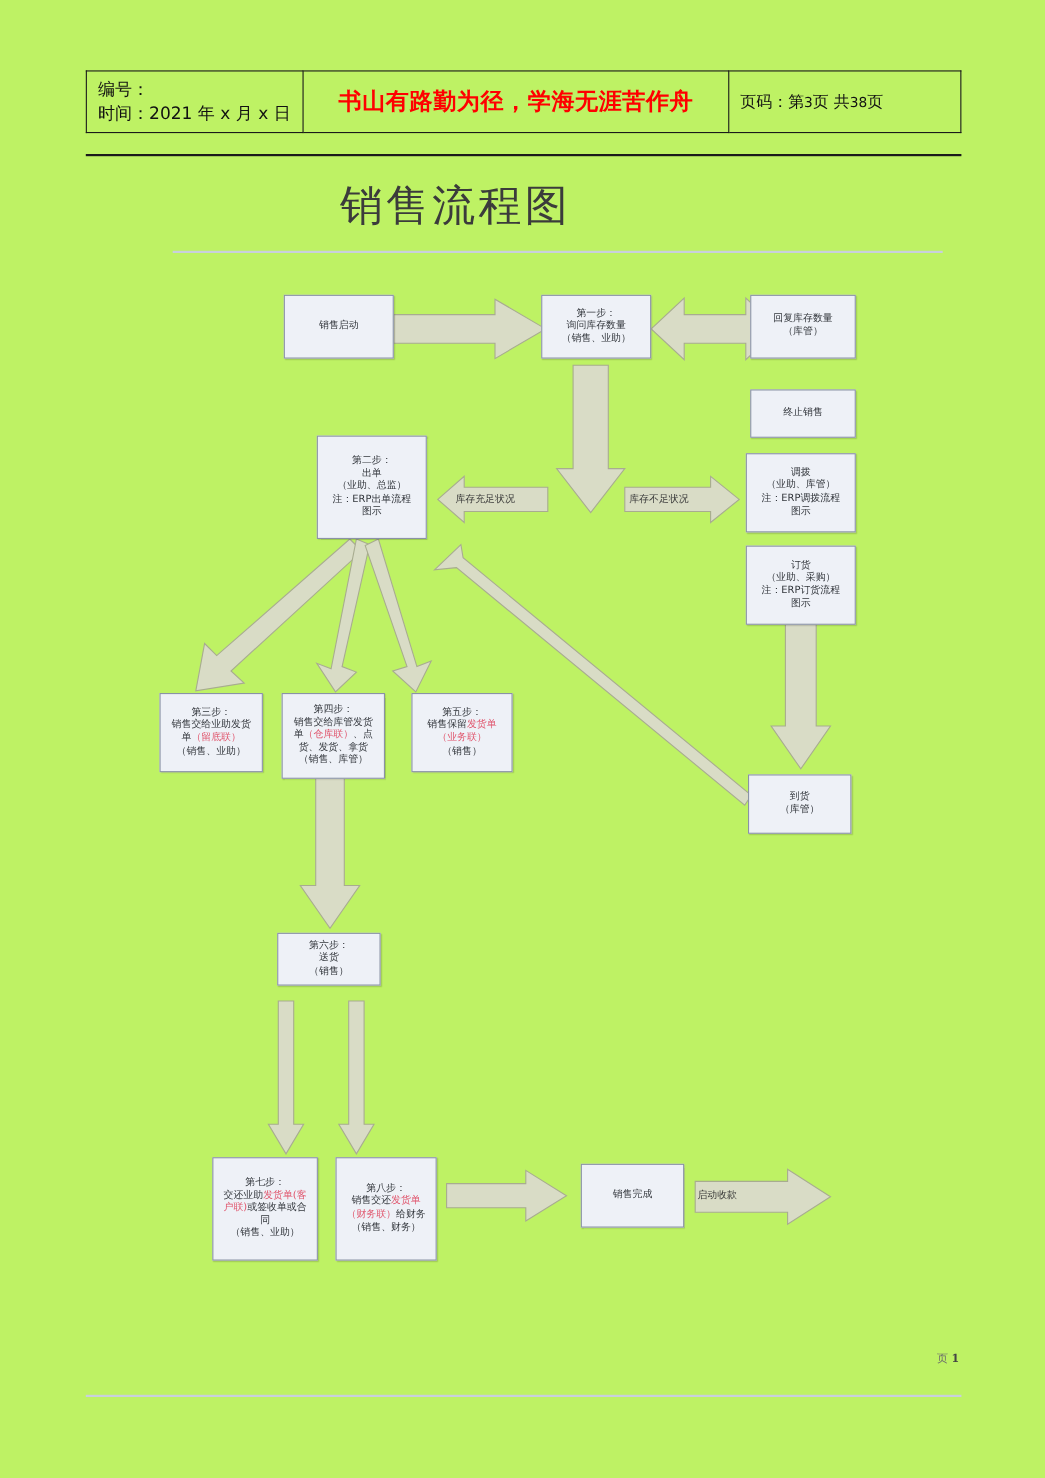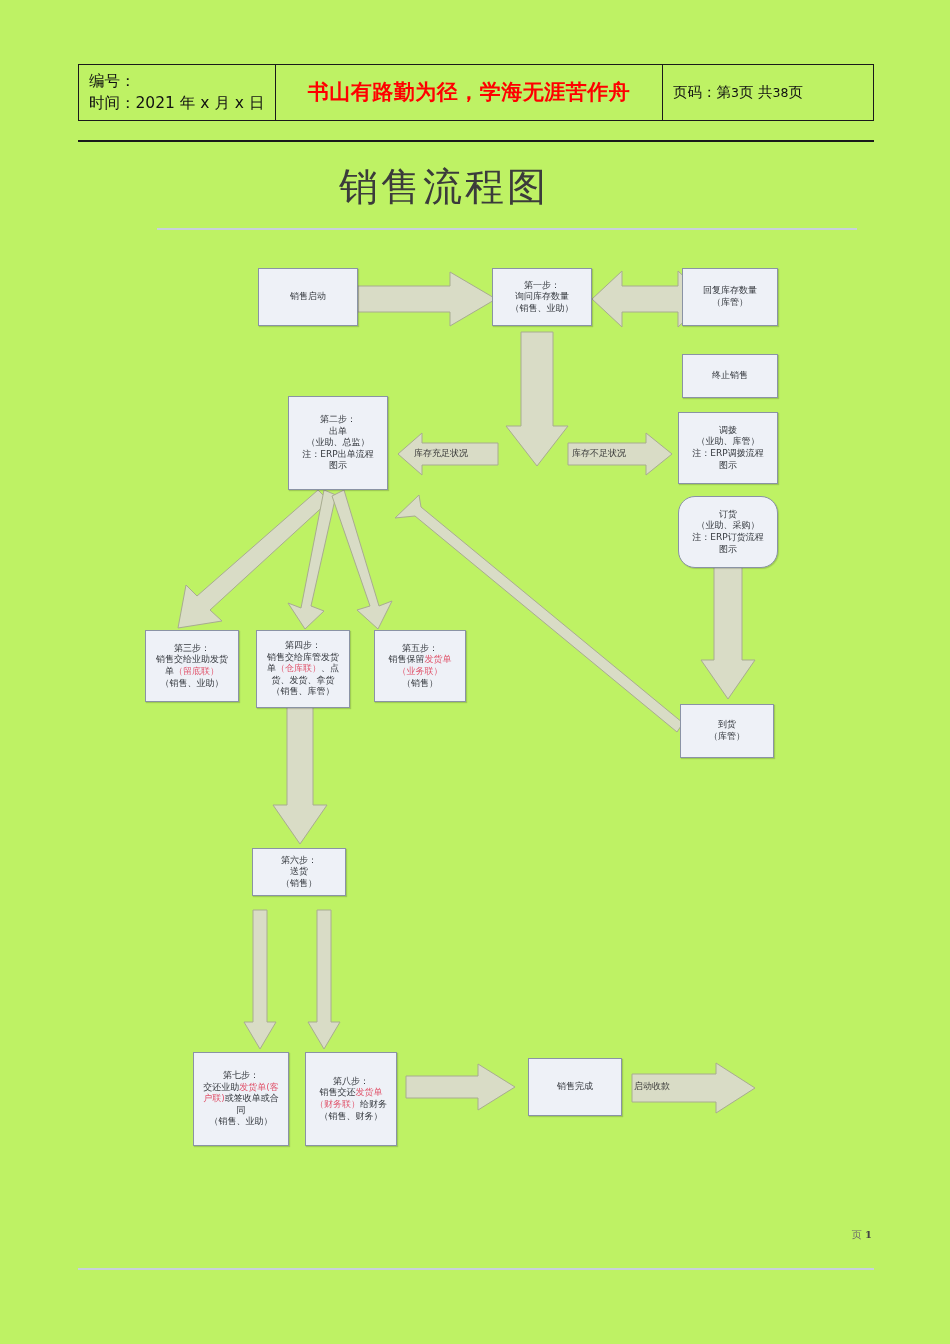--- a/index.html
+++ b/index.html
@@ -75,21 +75,20 @@
   
   #doc-title {
     position: absolute;
     left: 0; top: 160px;
     width: 828px;
     text-align: center;
     font-family: Liberation Serif, serif;
     font-size: 39px;
     color: #3b3b3b;
     letter-spacing: 3px;
-    padding-left: 30px;
   }
   #title-rule {
     position: absolute;
     left: 157px;
     top: 228px;
     width: 700px;
     height: 2px;
     background: #c8d0dc;
   }
 
@@ -249,21 +248,21 @@
   </div>
 
   <div class="box" style="left:288px; top:396px; width:100px; height:94px;">
     <span class="t">第二步：<br>出单<br>（业助、总监）<br>注：ERP出单流程<br>图示</span>
   </div>
 
   <div class="box" style="left:678px; top:412px; width:100px; height:72px;">
     <span class="t">调拨<br>（业助、库管）<br>注：ERP调拨流程<br>图示</span>
   </div>
 
-  <div class="box" style="left:678px; top:496px; width:100px; height:72px;border-radius:17px;">
+  <div class="box" style="left:678px; top:496px; width:100px; height:72px;">
     <span class="t">订货<br>（业助、采购）<br>注：ERP订货流程<br>图示</span>
   </div>
 
   <div class="box" style="left:145px; top:630px; width:94px; height:72px;">
     <span class="t">第三步：<br>销售交给业助发货<br>单<span class="red">（留底联）</span><br>（销售、业助）</span>
   </div>
 
   <div class="box" style="left:256px; top:630px; width:94px; height:78px;">
     <span class="t">第四步：<br>销售交给库管发货<br>单<span class="red">（仓库联）</span>、点<br>货、发货、拿货<br>（销售、库管）</span>
   </div>

